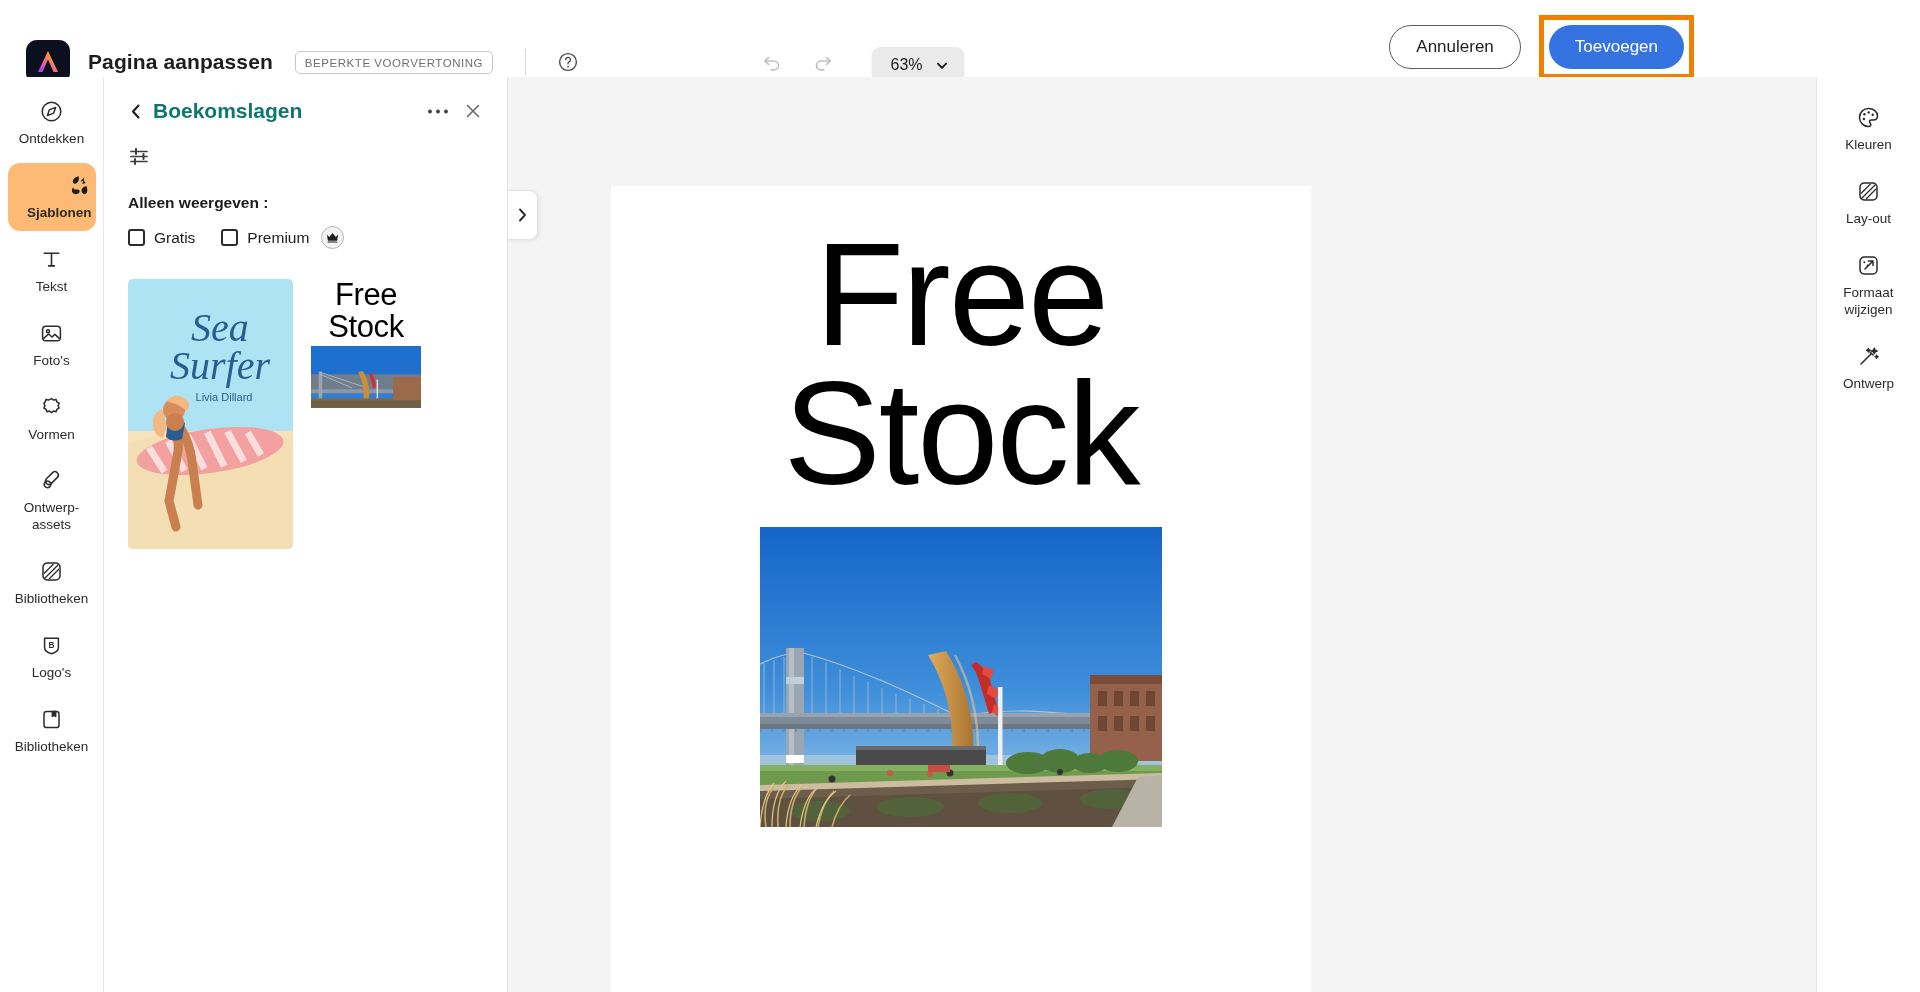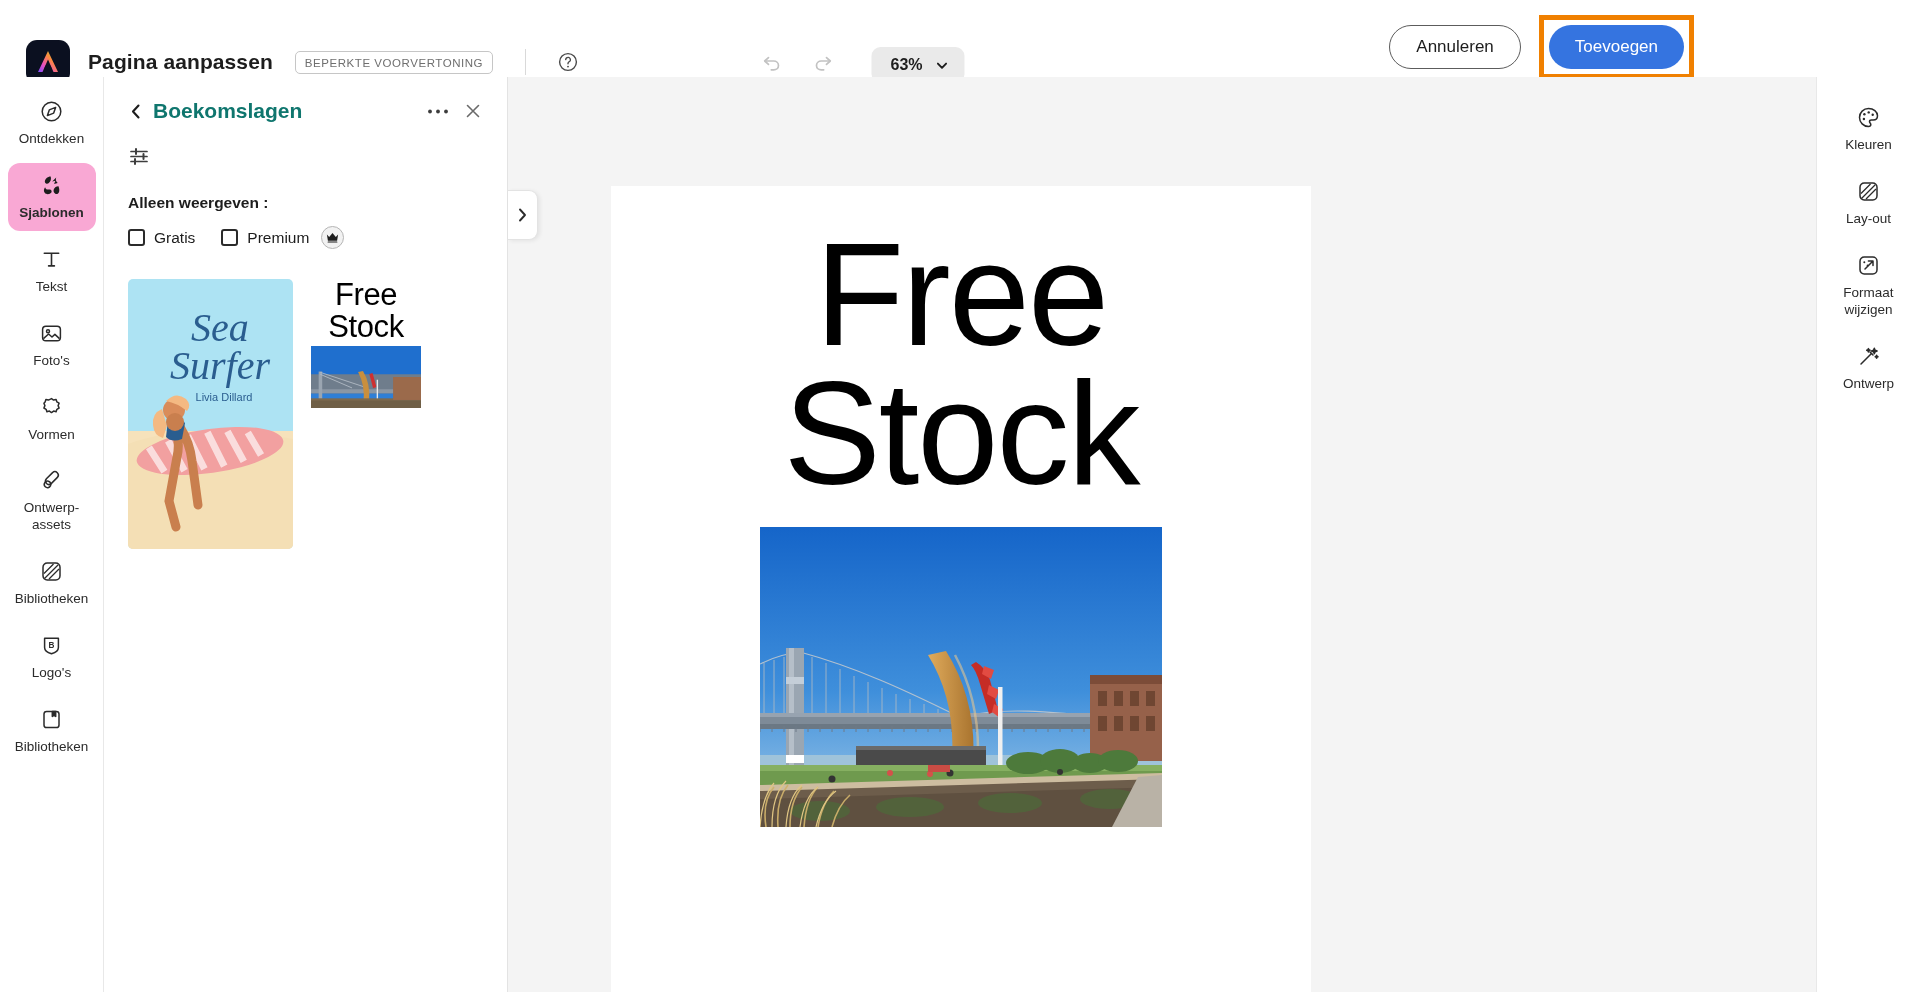--- a/index.html
+++ b/index.html
@@ -37,21 +37,21 @@
   }
   .icon-btn {
     width: 38px; height: 38px; border-radius: 8px; background: transparent;
     display: flex; align-items: center; justify-content: center; cursor: pointer;
   }
   #zoom-select {
     display: flex; align-items: center; gap: 12px;
     background: #eaeaea; border-radius: 9px;
     padding: 9px 15px 9px 19px; cursor: pointer; margin-left: 12px;
   }
-  #zoom-value { font-size: 16px; color: #1d1d1d; font-weight: 700; }
+  #zoom-value { font-size: 16px; color: #1d1d1d; font-weight: 400; }
 
   #topbar-right {
     position: absolute; right: 0; top: 0; height: 77px;
     display: flex; align-items: center; gap: 0; padding-right: 20px;
   }
   #cancel-button {
     border: 1.6px solid #5c5c5c; border-radius: 22px; background: #fff;
     padding: 0 26px; height: 44px; font-size: 17px; color: #1d1d1d;
     cursor: pointer; font-family: inherit; white-space: nowrap;
   }
@@ -69,21 +69,21 @@
   #left-rail {
     position: absolute; top: 77px; left: 0; width: 104px; height: 915px;
     background: #ffffff; border-right: 1px solid #e8e8e8;
     padding-top: 12px; display: flex; flex-direction: column; align-items: center;
   }
   .rail-item {
     width: 88px; padding: 10px 4px 9px; border-radius: 12px; cursor: pointer;
     display: flex; flex-direction: column; align-items: center; gap: 7px;
     margin-bottom: 6px;
   }
-  .rail-item.selected { background: #f9a8d4; }
+  .rail-item.selected { background: #fdba74; align-items: flex-end; }
   .rail-label {
     font-size: 13.5px; color: #2b2b2b; text-align: center;
     line-height: 1.25; word-break: break-word;
   }
   .rail-item.selected .rail-label { font-weight: 600; }
 
   
   #panel {
     position: absolute; top: 77px; left: 104px; width: 404px; height: 915px;
     background: #ffffff; border-right: 1px solid #e3e3e3; padding: 22px 24px 0;

